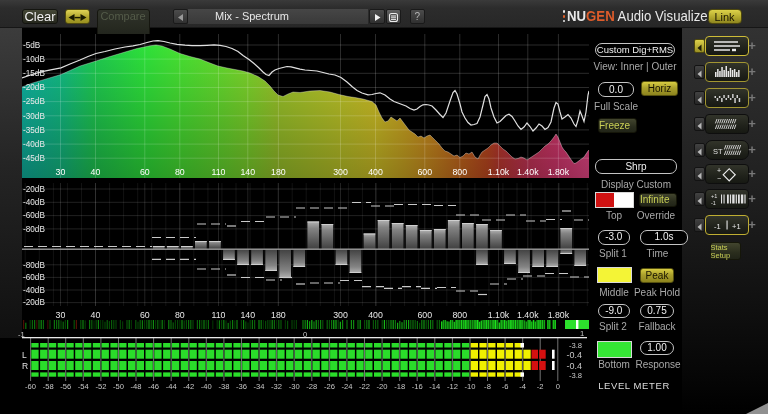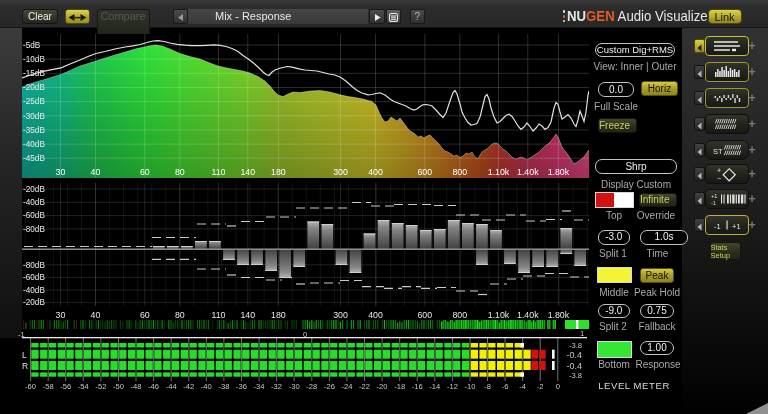--- a/index.html
+++ b/index.html
@@ -8,32 +8,32 @@
 .box{position:absolute;background:#000;border:1px solid #c4c4c4;color:#f0f0f0;font-size:10px;text-align:center;border-radius:7px;white-space:nowrap}
 .ybtn{position:absolute;background:linear-gradient(#d8cd42,#aaa02c 45%,#8d841e);border:1px solid #55500f;border-radius:3px;color:#181400;font-size:10px;text-align:center}
 .obtn{position:absolute;background:linear-gradient(#42452e,#2a2d1d 60%,#212418);border:1px solid #151609;border-radius:3px;color:#c9cf55;font-size:10px;text-align:left}
 .gbtn{position:absolute;background:linear-gradient(#4c4c4c,#303030);border:1px solid #1a1a1a;border-radius:2px}
 </style></head><body>
 <div class="ab" style="left:0;top:0;width:768px;height:28px;background:linear-gradient(#3a3a3a,#2c2c2c 30%,#272727);border-bottom:1px solid #161616"></div>
 <div class="ab" style="left:0;top:28px;width:22px;height:310px;background:linear-gradient(#3c3c3c,#242424 45%,#101010)"></div>
 <div class="ab" style="left:682px;top:28px;width:86px;height:386px;background:linear-gradient(#323232,#1e1e1e 45%,#060606 90%,#000)"></div>
 <div class="ab" style="right:0;bottom:0;width:0;height:0;border-left:22px solid transparent;border-bottom:11px solid #909090"></div>
 <div class="ab" style="left:589px;top:28px;width:93px;height:386px;background:#000"></div>
-<div class="ab" style="left:22px;top:9px;width:36px;height:15px;background:linear-gradient(#454836,#24261c);border:1px solid #141510;border-radius:3px;color:#f2f2f2;font-size:10px;text-align:center;line-height:13px">Clear</div>
+<div class="ab" style="left:22px;top:9px;width:36px;height:15px;background:linear-gradient(#454836,#24261c);border:1px solid #141510;border-radius:3px;color:#f2f2f2;font-size:13px;text-align:center;line-height:13px">Clear</div>
 <div class="ab" style="left:65px;top:9px;width:25px;height:15px;background:linear-gradient(#e0d455,#b0a52e 55%,#99901f);border:1px solid #504a10;border-radius:3px">
 <svg width="23" height="13" viewBox="0 0 23 13">
       <path d="M2.5 6.5 L8.5 3 L8.5 10 Z" fill="#1a1a00"></path>
       <path d="M20.5 6.5 L14.5 3 L14.5 10 Z" fill="#1a1a00"></path>
       <rect x="8.5" y="5.9" width="6" height="1.4" fill="#1a1a00"></rect>
     </svg></div>
 <div class="ab" style="left:96.5px;top:9px;width:53px;height:29px;background:linear-gradient(#31342b,#21241c);border:1px solid #15160f;border-radius:3px;color:#545b49;font-size:11px;text-align:center;line-height:13px">Compare</div>
 <div class="gbtn" style="left:172.5px;top:9px;width:15px;height:15px"><svg width="13" height="13" viewBox="0 0 13 13">
       <path d="M9 3 L4 6.5 L9 10 Z" fill="#999"></path>
     </svg></div>
-<div class="ab" style="left:188px;top:9px;width:180px;height:15px;background:linear-gradient(#464646,#393939);color:#e8e8e8;font-size:11px;line-height:15px;padding-left:27px">Mix - Response</div>
+<div class="ab" style="left:188px;top:9px;width:180px;height:15px;background:linear-gradient(#464646,#393939);color:#e8e8e8;font-size:11px;line-height:15px;padding-left:27px">Mix - Spectrum</div>
 <div class="gbtn" style="left:368.5px;top:9px;width:16px;height:15px"><svg width="14" height="13" viewBox="0 0 14 13">
       <path d="M5 3 L10.5 6.5 L5 10 Z" fill="#f0f0f0"></path>
     </svg></div>
 <div class="gbtn" style="left:386px;top:9px;width:15px;height:15px;background:linear-gradient(#606060,#3a3a3a)"><svg width="13" height="13" viewBox="0 0 13 13">
       <rect x="2.5" y="2.5" width="8" height="8" rx="2" fill="none" stroke="#ececec" stroke-width="1.1"></rect>
       <line x1="4" y1="5" x2="9" y2="5" stroke="#ececec" stroke-width="1"></line>
       <line x1="4" y1="6.8" x2="9" y2="6.8" stroke="#ececec" stroke-width="1"></line>
       <line x1="4" y1="8.6" x2="9" y2="8.6" stroke="#ececec" stroke-width="1"></line>
     </svg></div>
 <div class="gbtn" style="left:409.5px;top:9px;width:15.5px;height:15px;color:#b4b4b4;font-size:10px;text-align:center;line-height:13px">?</div>

